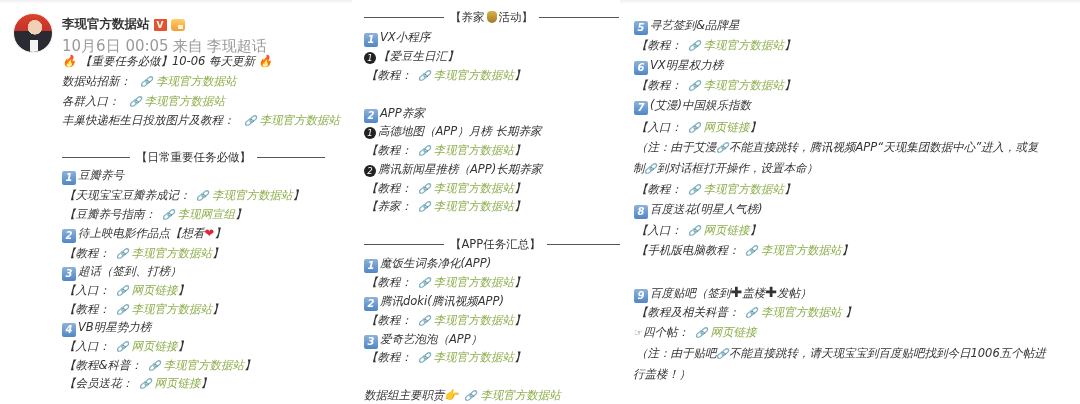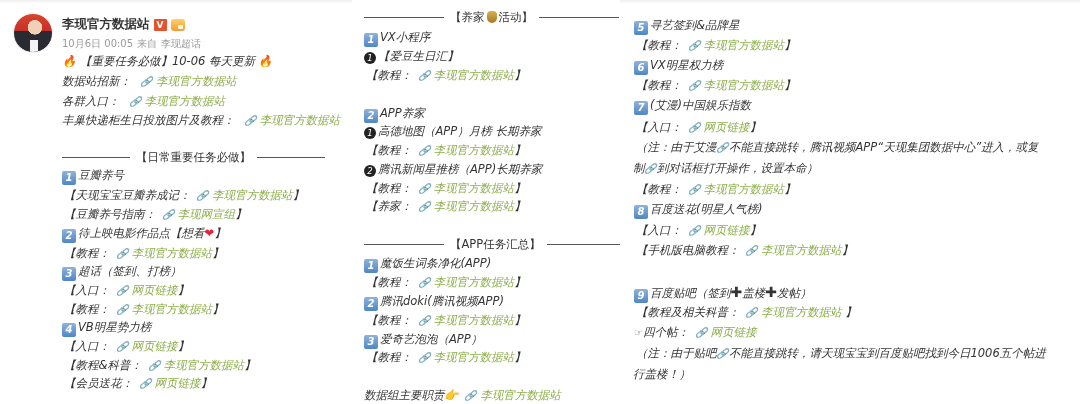--- a/index.html
+++ b/index.html
@@ -13,21 +13,21 @@
 
   .avatar { position: absolute; left: 13px; top: 13px; width: 40px; height: 40px; border-radius: 50%;
     background: radial-gradient(circle at 55% 35%, #f2d0b5 0 22%, transparent 23%),
                 linear-gradient(180deg, #d9442b 0%, #c5302a 45%, #2a2a32 46%, #2a2a32 100%);
     border: 1px solid #eee; overflow: hidden; }
   .avatar .shirt { position: absolute; left: 16px; top: 26px; width: 8px; height: 14px; background: #f4f4f4; }
   .user { position: absolute; left: 62px; top: 16px; font-size: 12.5px; font-weight: bold; color: #333; display: flex; align-items: center; gap: 4px; }
   .vbadge { display: inline-block; width: 13px; height: 12px; background: #e5532d; color: #fff; font-size: 9px; line-height: 12px; text-align: center; font-weight: bold; border-radius: 1px; }
   .fanbadge { display: inline-block; width: 14px; height: 12px; background: linear-gradient(#ffcf6a, #f59b33); border-radius: 3px; position: relative; }
   .fanbadge::after { content: ""; position: absolute; right: 2px; bottom: 2px; width: 5px; height: 4px; background: #fff3d6; }
-  .meta { position: absolute; left: 62px; top: 37px; font-size: 10px; color: #9a9a9a; }
+  .meta { position: absolute; left: 62px; top: 37px; font-size: 15px; color: #9a9a9a; }
   .meta span { margin-right: 4px; }
 
   .line { position: absolute; white-space: nowrap; line-height: 19px; height: 19px; font-style: italic; }
   .lnk { color: #8cae4a; }
   .lnk .clip { color: #8cae4a; margin: 0 3px 0 6px; font-size: 10px; }
   .fire { color: #f06a1c; }
   .heart { color: #e0233a; }
   .num { display: inline-block; width: 14px; height: 14px; border-radius: 2px; background: linear-gradient(#8fb3d9, #4f86c6); color: #fff; font-size: 10px; font-weight: bold; line-height: 14px; text-align: center; vertical-align: -2px; margin-right: 2px; }
   .circ { display: inline-block; width: 12px; height: 12px; border-radius: 50%; background: #222; color: #fff; font-size: 8.5px; line-height: 12px; text-align: center; vertical-align: -1px; margin-right: 2px; }
   .divider { position: absolute; display: flex; align-items: center; white-space: nowrap; height: 19px; }

